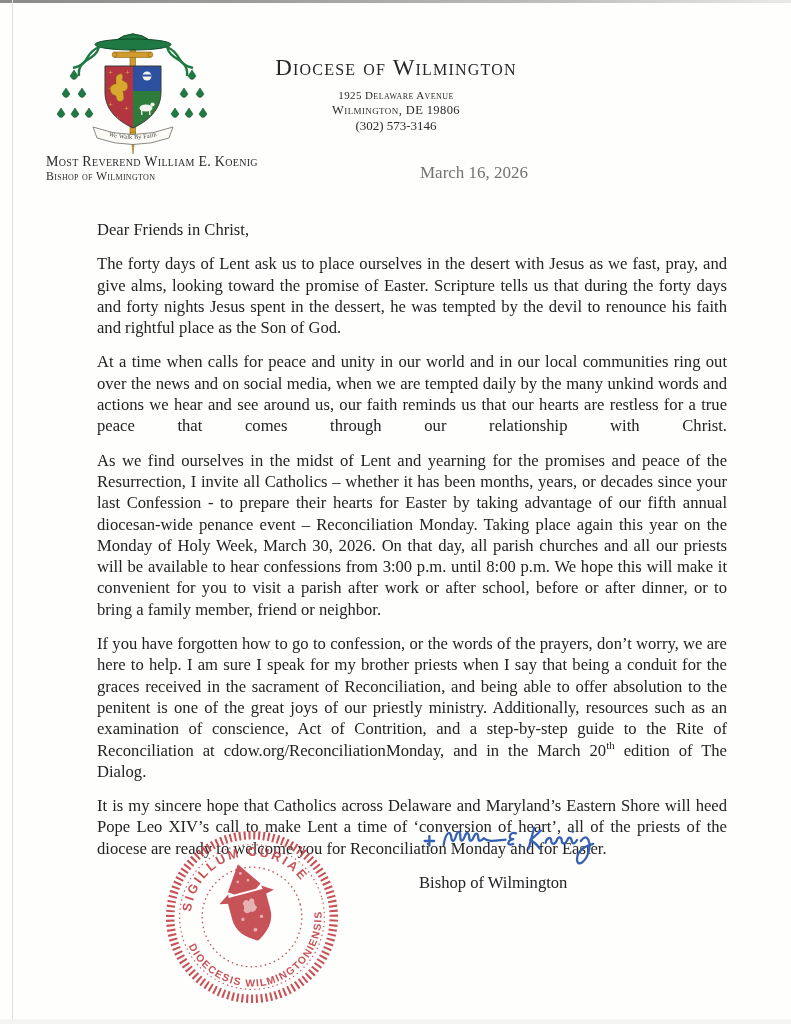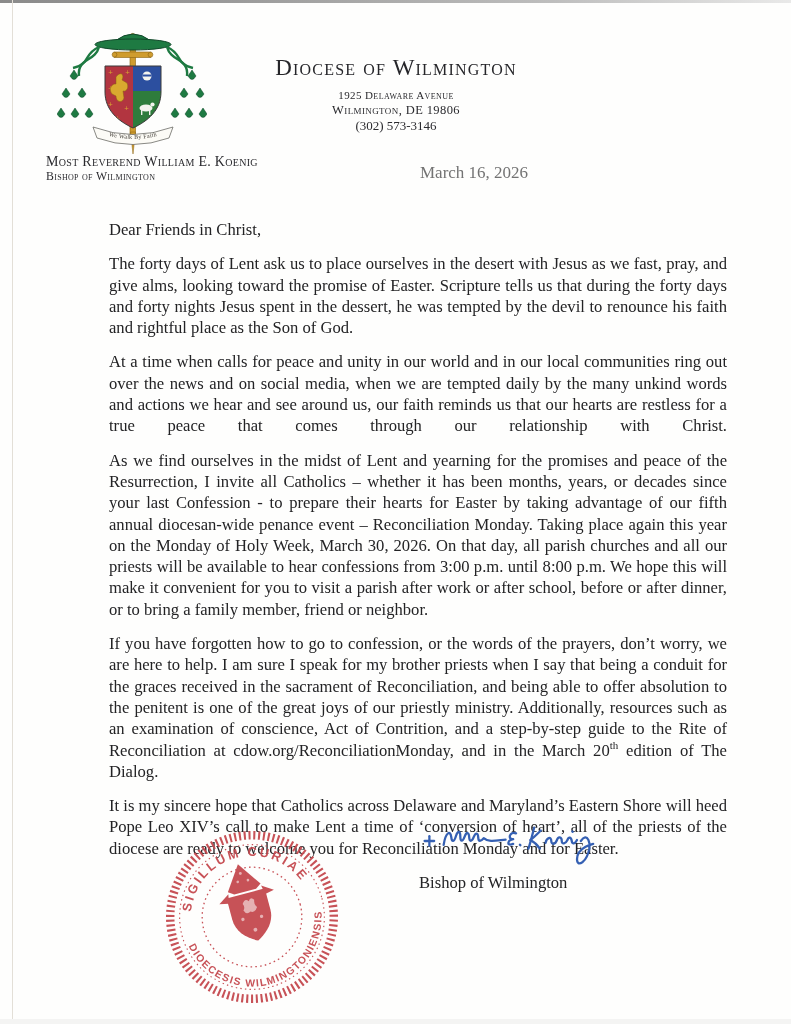--- a/index.html
+++ b/index.html
@@ -24,21 +24,21 @@
   .addr{font-variant:small-caps;font-size:11px;letter-spacing:.4px;margin-top:8px;line-height:15px;color:#2a2a2e;}
   .addr2{font-variant:small-caps;font-size:12.5px;letter-spacing:.4px;line-height:15px;color:#2a2a2e;}
   .phone{font-size:13px;line-height:16px;color:#2a2a2e;}
   .officialblock{position:absolute;left:46px;top:155px;width:260px;}
   .official-name{font-variant:small-caps;font-size:14px;letter-spacing:.3px;line-height:14px;color:#2a2a2e;}
   .official-title{font-variant:small-caps;font-size:11.8px;letter-spacing:.3px;line-height:14px;color:#2a2a2e;}
   .dateline{position:absolute;left:420px;top:163px;font-size:17px;color:#737373;}
 
   
   .bodytext{position:absolute;left:97px;top:219px;width:630px;font-size:16.6px;line-height:21.3px;}
-  .bodytext p{margin:0 0 13px 12px;text-align:justify;}
+  .bodytext p{margin:0 0 13px 0;text-align:justify;}
   .bodytext p.salutation{text-align:left;}
   .bodytext p.force-last{text-align-last:justify;}
   sup{font-size:11px;line-height:0;}
 
   
   .closing{position:absolute;left:419px;top:806px;width:330px;font-size:16.6px;line-height:21.3px;}
   .signature-svg{display:block;margin:8px 0 4px -2px;width:200px;height:54px;}
   .signatory{line-height:22px;}
 
   

